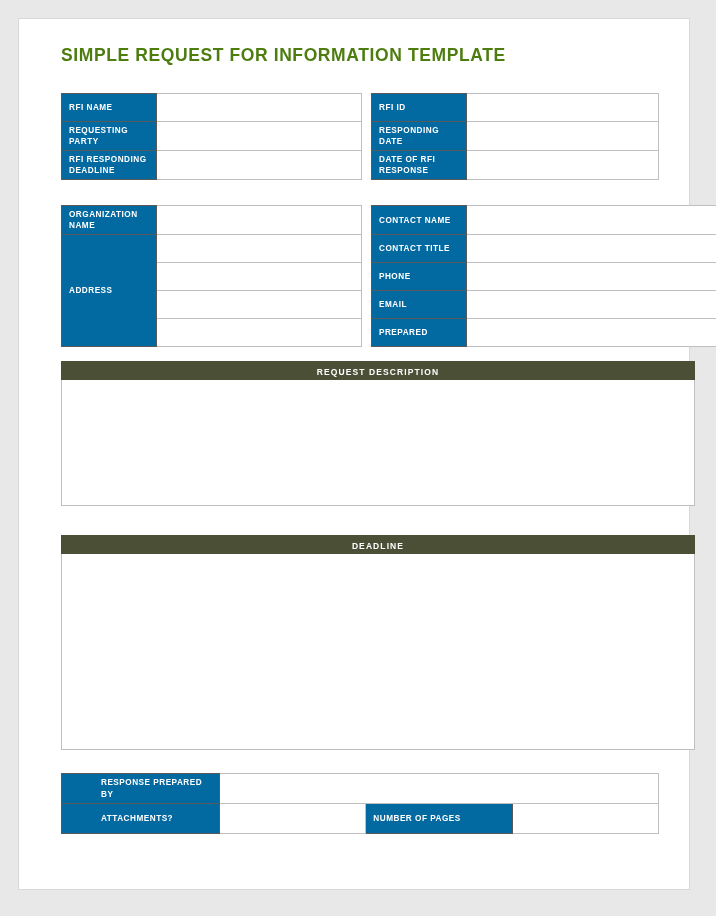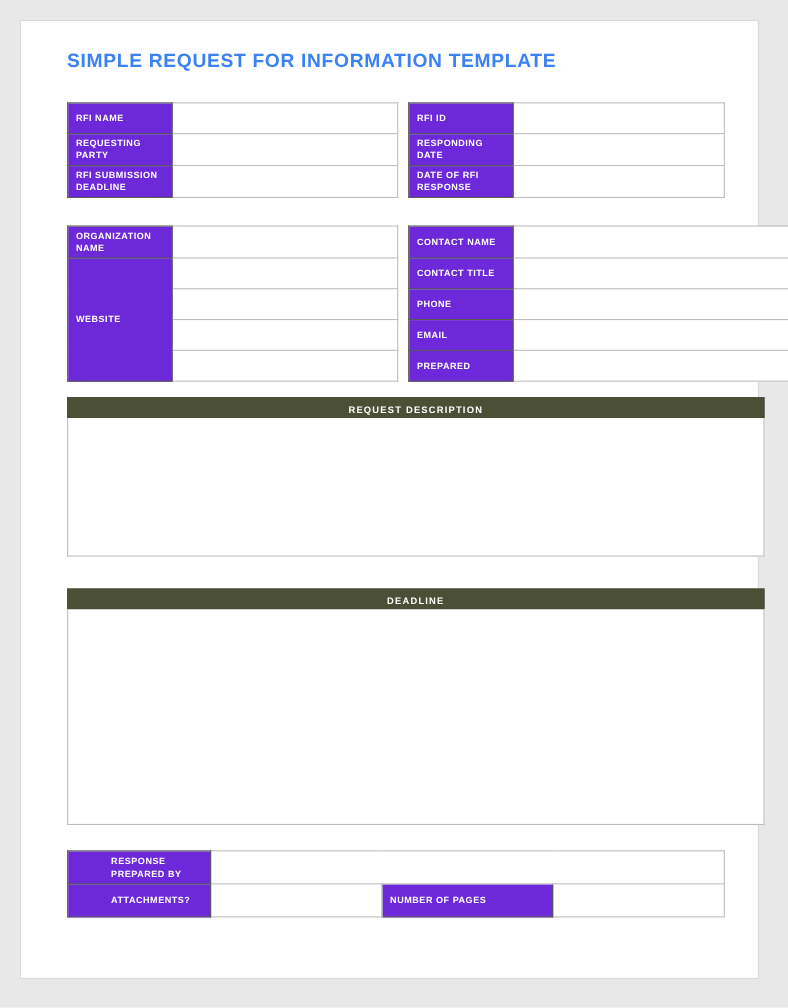--- a/index.html
+++ b/index.html
@@ -23,36 +23,36 @@
     border: 1px solid #d8d8d8;
     box-sizing: border-box;
   }
   .doc-title {
     position: absolute;
     left: 42px;
     top: 26px;
     font-size: 17.5px;
     font-weight: bold;
     letter-spacing: 0.6px;
-    color: #3b82f6;
+    color: #4d7c0f;
   }
 
   
   table {
     border-collapse: collapse;
     table-layout: fixed;
   }
   td {
     border: 1px solid #bfbfbf;
     height: 28px;
     vertical-align: middle;
     box-sizing: border-box;
   }
   td.lbl {
-    background: #6d28d9;
+    background: #0369a1;
     color: #ffffff;
     font-size: 8.2px;
     font-weight: bold;
     letter-spacing: 0.5px;
     padding: 3px 7px;
     line-height: 1.35;
     border-color: #595959;
   }
   td.val {
     background: #ffffff;
@@ -115,21 +115,21 @@
   #sec-response .section-body { height: 196px; }
 
   
   .block-bottom {
     position: absolute;
     left: 42px;
     top: 754px;
     width: 598px;
   }
   .block-bottom td { height: 30px; }
-  .block-bottom td.lbl-wide { width: 130px; padding-left: 39px; }
+  .block-bottom td.lbl-wide { width: 158px; padding-left: 39px; }
   .block-bottom td.lbl-pages { width: 101px; }
 </style>
 </head>
 <body>
 
 <div class="page">
 
   <div class="doc-title">SIMPLE REQUEST FOR INFORMATION TEMPLATE</div>
 
   <table class="block-top">
@@ -142,40 +142,40 @@
       <td class="val"></td>
     </tr>
     <tr>
       <td class="lbl">REQUESTING PARTY</td>
       <td class="val"></td>
       <td class="spacer"></td>
       <td class="lbl">RESPONDING DATE</td>
       <td class="val"></td>
     </tr>
     <tr>
-      <td class="lbl">RFI SUBMISSION DEADLINE</td>
+      <td class="lbl">RFI RESPONDING DEADLINE</td>
       <td class="val"></td>
       <td class="spacer"></td>
       <td class="lbl">DATE OF RFI RESPONSE</td>
       <td class="val"></td>
     </tr>
   </tbody>
     </table>
 
   <table class="block-org">
     <tbody>
         <tr>
       <td class="lbl">ORGANIZATION NAME</td>
       <td class="val val1" style="width:205px"></td>
       <td class="spacer" style="width:10px"></td>
       <td class="lbl">CONTACT NAME</td>
       <td class="val"></td>
     </tr>
     <tr>
-      <td class="lbl addr" rowspan="4">WEBSITE</td>
+      <td class="lbl addr" rowspan="4">ADDRESS</td>
       <td class="val"></td>
       <td class="spacer"></td>
       <td class="lbl">CONTACT TITLE</td>
       <td class="val"></td>
     </tr>
     <tr>
       <td class="val"></td>
       <td class="spacer"></td>
       <td class="lbl">PHONE</td>
       <td class="val"></td>

